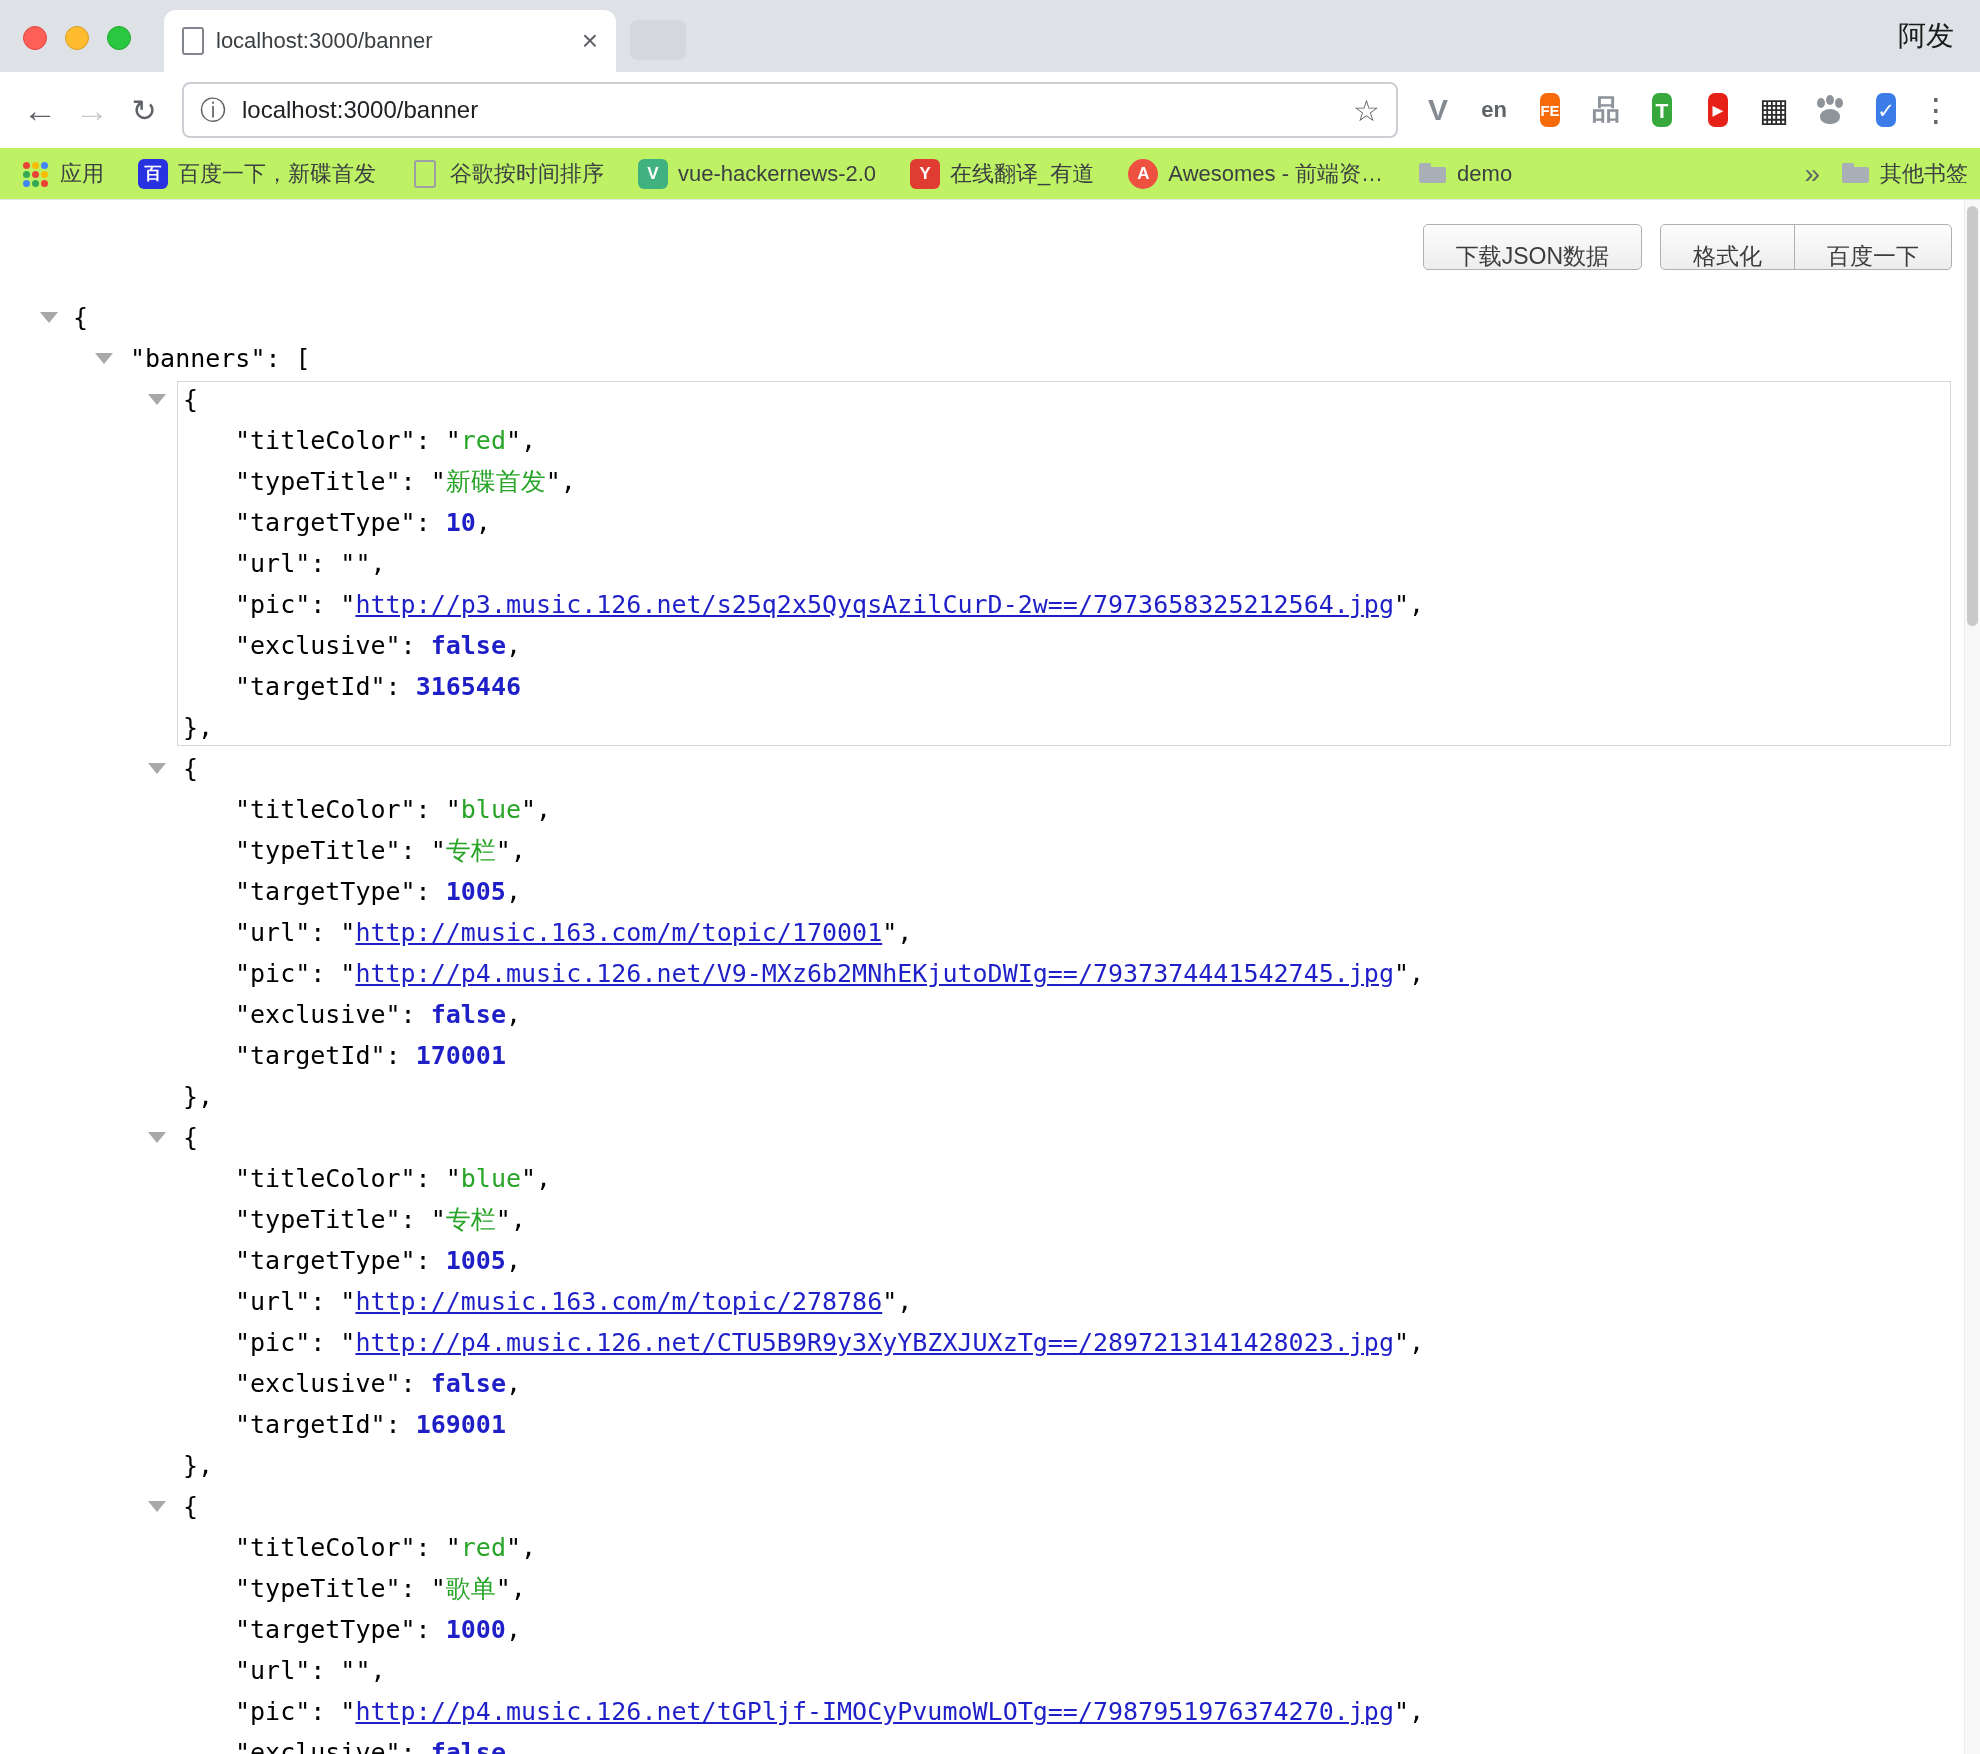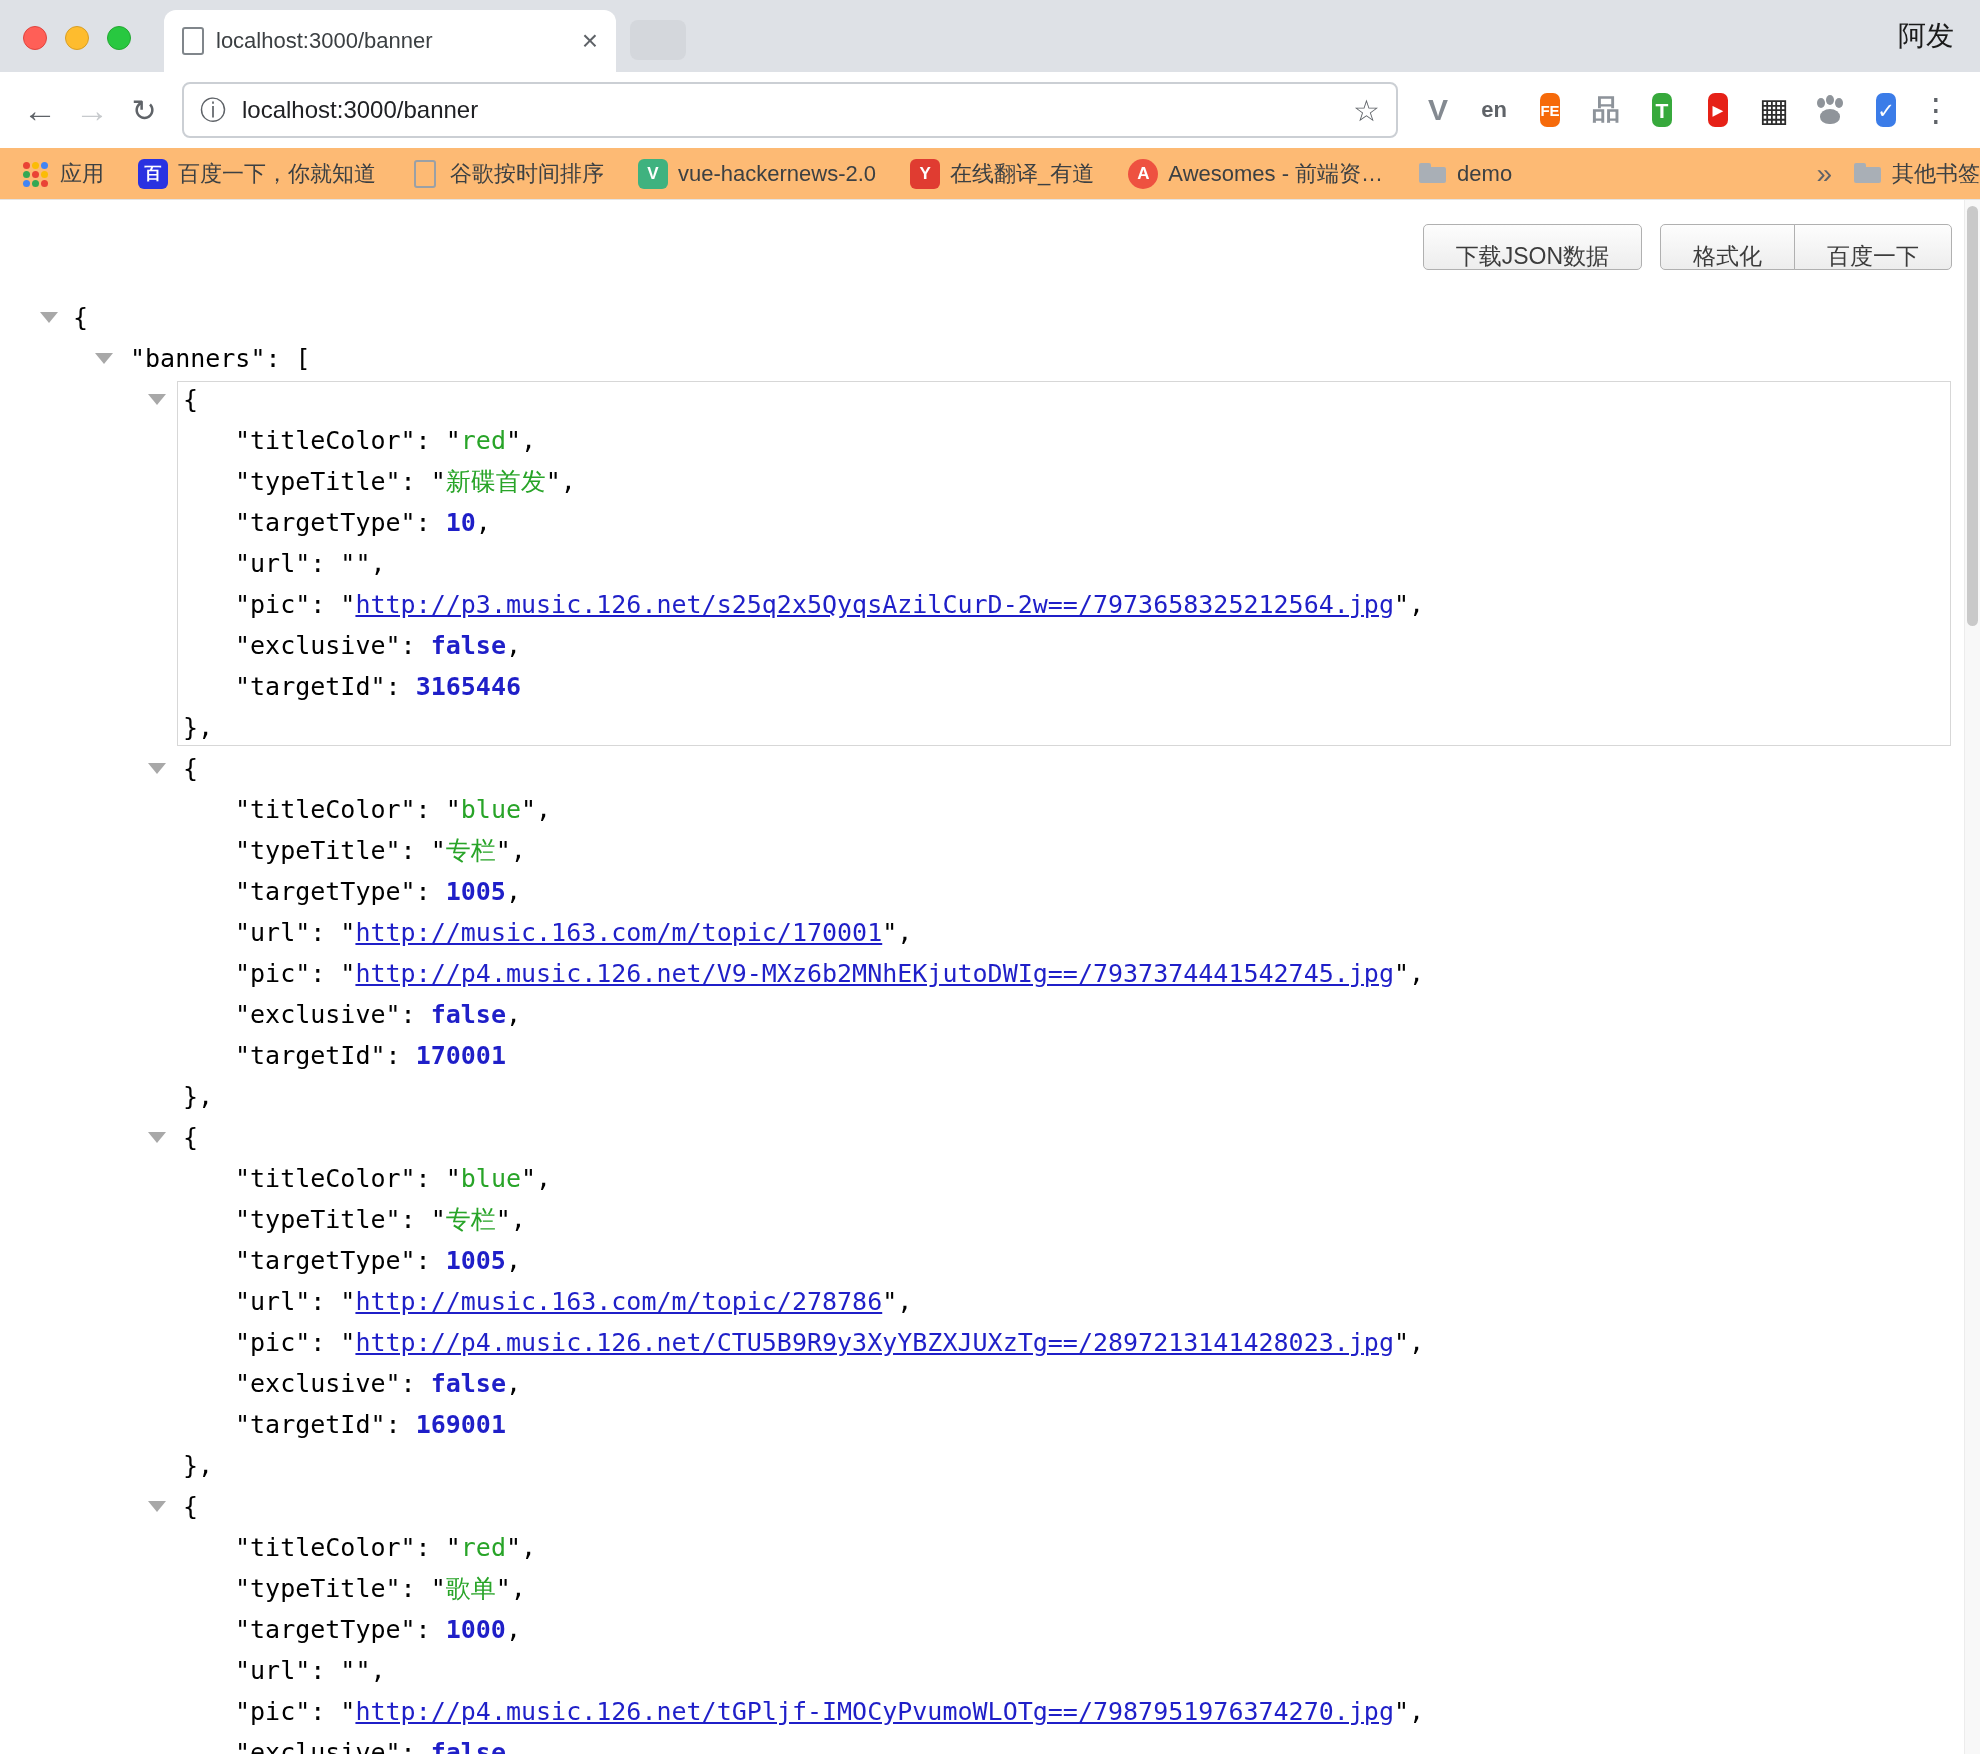--- a/index.html
+++ b/index.html
@@ -34,21 +34,21 @@
   .extensions{display:flex;align-items:center;gap:12px;margin-left:18px}
   .ext{width:44px;height:44px;display:flex;align-items:center;justify-content:center;flex:none}
   .ext-glyph{font-weight:bold;display:flex;align-items:center;justify-content:center;line-height:1}
   .boxed-glyph{width:20px;height:34px;border-radius:7px}
   .menu-dots{margin-left:8px;font-size:32px;color:#5f6368;width:40px;text-align:center}
   .paw-icon{position:relative;width:20px;height:15px;background:#8f949a;border-radius:50% 50% 46% 46%;margin-top:12px}
   .paw-icon::before{content:'';position:absolute;top:-11px;left:-3px;width:8px;height:10px;border-radius:50%;
     background:#8f949a;box-shadow:9px -3px 0 #8f949a,18px 0 0 #8f949a}
 
   
-  .bookmarks{height:52px;background:#fdba74;display:flex;align-items:center;padding:0 0 0 20px;
+  .bookmarks{height:52px;background:#bef264;display:flex;align-items:center;padding:0 12px 0 20px;
     border-bottom:1px solid #e4e4e4}
   .bm-list{display:flex;align-items:center;gap:34px}
   .bm-item{display:flex;align-items:center;gap:10px;white-space:nowrap}
   .bm-label{font-size:22px;color:#3c4043}
   .bmic{width:30px;height:30px;border-radius:6px;display:flex;align-items:center;justify-content:center;
     color:#fff;font-size:17px;font-weight:bold;position:relative;flex:none}
   .ic-baidu{background:#2932e1}
   .ic-vue{background:#3fb27f}
   .ic-youdao{background:#e03c31}
   .ic-awesomes{background:#ee5140;border-radius:50%}
@@ -148,21 +148,21 @@
 </div>
 
 <div class="bookmarks">
   <div class="bm-list">
       <div class="bm-item">
         <span class="bmic ic-apps"></span>
         <span class="bm-label">应用</span>
       </div>
       <div class="bm-item">
         <span class="bmic ic-baidu">百</span>
-        <span class="bm-label">百度一下，你就知道</span>
+        <span class="bm-label">百度一下，新碟首发</span>
       </div>
       <div class="bm-item">
         <span class="bmic ic-page"></span>
         <span class="bm-label">谷歌按时间排序</span>
       </div>
       <div class="bm-item">
         <span class="bmic ic-vue">V</span>
         <span class="bm-label">vue-hackernews-2.0</span>
       </div>
       <div class="bm-item">

